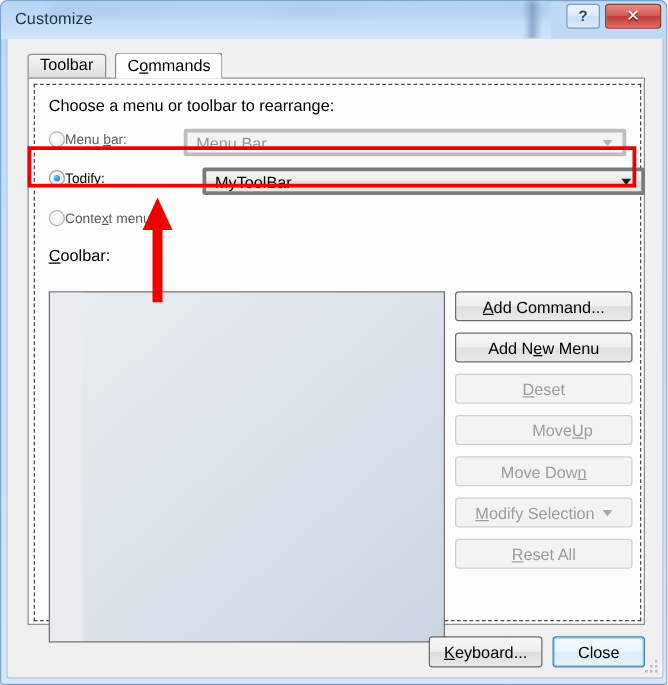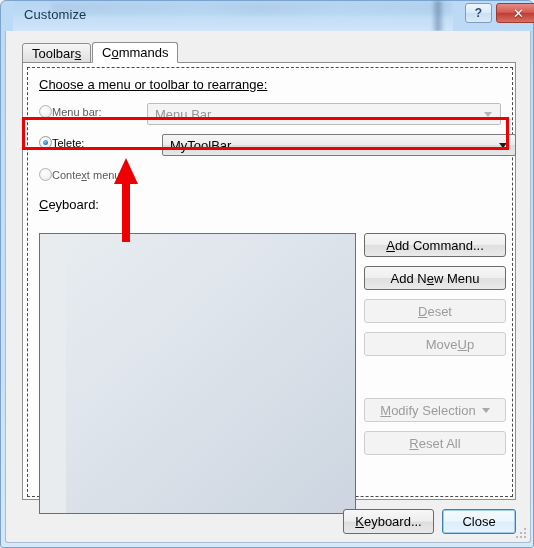--- a/index.html
+++ b/index.html
@@ -18,21 +18,21 @@
   
   .win-frame {
     position: absolute;
     left: 0; top: 0; width: 534px; height: 548px;
     background: linear-gradient(to bottom, #bcd9f5 0%, #c9e1f8 70%, #d6e9fb 100%);
     border: 1px solid #7ba3cd;
     border-radius: 6px 6px 3px 3px;
   }
   .titlebar {
     position: absolute;
-    left: 12px; top: 0; width: 440px; height: 30px;
+    left: 0; top: 0; width: 440px; height: 30px;
     background: linear-gradient(to bottom, #b7d6f3 0%, #bedbf6 45%, #c3def7 55%, #cfe5fa 100%);
     border-radius: 6px 6px 0 0;
   }
   .title-text {
     position: absolute;
     left: 11px; top: 6px;
     font-size: 13px;
     color: #18324f;
     letter-spacing: .1px;
     white-space: nowrap;
@@ -104,21 +104,21 @@
     height: 21px;
     padding: 0 9px;
     display: flex; align-items: center;
     font-size: 13px; color: #000;
     border: 1px solid #8e8e8e;
     border-radius: 3px 3px 0 0;
     white-space: nowrap;
   }
   .tab.inactive {
     background: linear-gradient(to bottom, #f6f6f6 0%, #ebebeb 50%, #dedede 100%);
-    top: 1px; height: 20px;
+    top: 1px; height: 20px; flex-direction: column;
   }
   .tab.active {
     background: #ffffff;
     border-bottom-color: #ffffff;
     z-index: 3;
   }
   .tab-page {
     position: absolute;
     left: 0; top: 20px;
     width: 494px; height: 438px;
@@ -164,21 +164,21 @@
     margin-left: 0;
     font-size: 11px;
     white-space: nowrap;
   }
   .radio-label.dis { color: #5b5b5b; }
 
   
   .combo {
     position: absolute;
     height: 22px;
-    border: 1px solid #0369a1;
+    border: 3px solid #0369a1;
     border-radius: 2px;
     display: flex; align-items: center;
     font-size: 13px;
     padding-left: 7px;
     overflow: hidden;
   }
   .combo.enabled {
     background: linear-gradient(to bottom, #f6f6f6 0%, #ececec 48%, #dcdcdc 52%, #e8e8e8 100%);
     border-color: #7b7b7b;
     color: #000;
@@ -314,46 +314,46 @@
           <div class="tab active" style="left:70px;">
             <span>C</span>
               <span class="u">o</span>
               <span>mmands</span>
           </div>
         </div>
 
         <div class="tab-page">
           <div class="focus-dash"></div>
 
-          <div class="lbl" style="left:16px; top:14px;text-decoration:underline;">Choose a menu or toolbar to rearrange:</div>
+          <div class="lbl" style="left:16px; top:14px;">Choose a menu or toolbar to rearrange:</div>
 
           <div class="radio-row" style="left:16px; top:42px;">
             <span class="radio off"></span>
             <span class="radio-label dis"><span>Menu </span><span class="u">b</span><span>ar:</span></span>
           </div>
           <div class="combo disabled" style="left:124px; top:40px; width:354px;">
             <span>Menu Bar</span>
             <span class="arrow"></span>
           </div>
 
           <div class="radio-row" style="left:16px; top:73px;">
             <span class="radio on"></span>
-            <span class="radio-label"><span></span><span class="u">T</span><span>elete:</span></span>
+            <span class="radio-label"><span></span><span class="u">T</span><span>odify:</span></span>
           </div>
           <div class="combo enabled" style="left:139px; top:71px; width:354px;">
             <span>MyToolBar</span>
             <span class="arrow"></span>
           </div>
 
           <div class="radio-row" style="left:16px; top:105px;">
             <span class="radio off"></span>
             <span class="radio-label dis"><span>Conte</span><span class="u">x</span><span>t menu:</span></span>
           </div>
 
-          <div class="lbl" style="left:16px; top:134px;"><span></span><span class="u">C</span><span>eyboard:</span></div>
+          <div class="lbl" style="left:16px; top:134px;"><span></span><span class="u">C</span><span>oolbar:</span></div>
         </div>
       </div>
 
       <div class="listbox">
         <div class="gutter"></div>
       </div>
 
       <div class="btn enabled" style="left:358px; top:202px; width:142px;">
           <span></span>
           <span class="u">A</span>
@@ -366,20 +366,25 @@
         </div>
       <div class="btn disabled" style="left:358px; top:268px; width:142px;">
           <span></span>
           <span class="u">D</span>
           <span>eset</span>
         </div>
       <div class="btn disabled" style="left:358px; top:301px; width:142px;padding-left:30px;">
           <span>Move </span>
           <span class="u">U</span>
           <span>p</span>
+        </div>
+      <div class="btn disabled" style="left:358px; top:334px; width:142px;">
+          <span>Move Dow</span>
+          <span class="u">n</span>
+          <span></span>
         </div>
       <div class="btn disabled" style="left:358px; top:367px; width:142px;">
           <span></span>
           <span class="u">M</span>
           <span>odify Selection</span>
           <span class="caret"></span>
         </div>
       <div class="btn disabled" style="left:358px; top:400px; width:142px;">
           <span></span>
           <span class="u">R</span>

